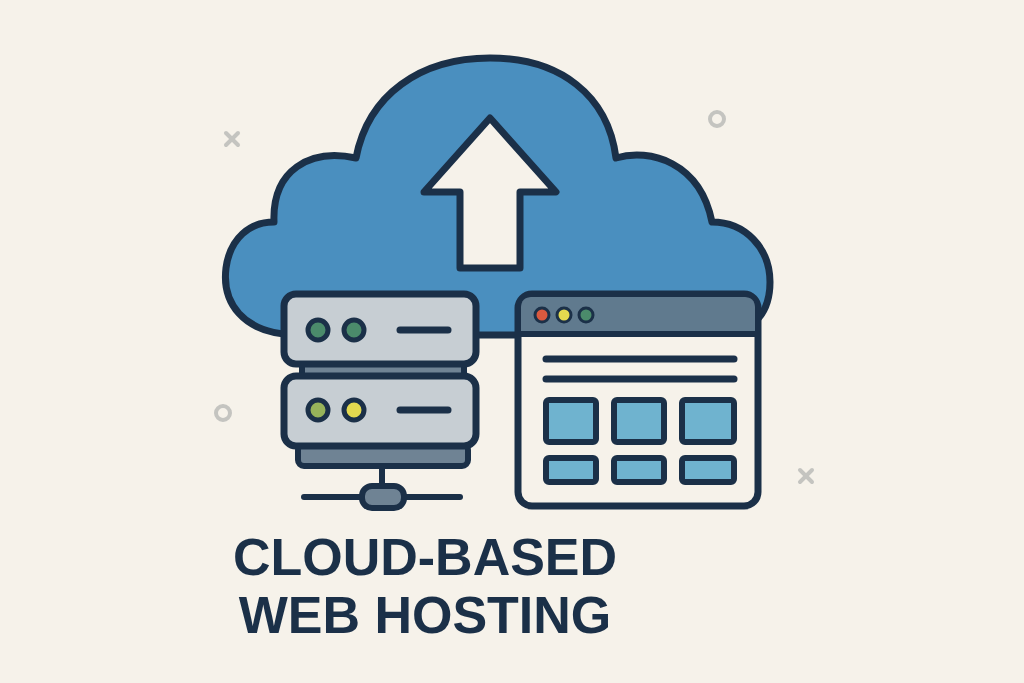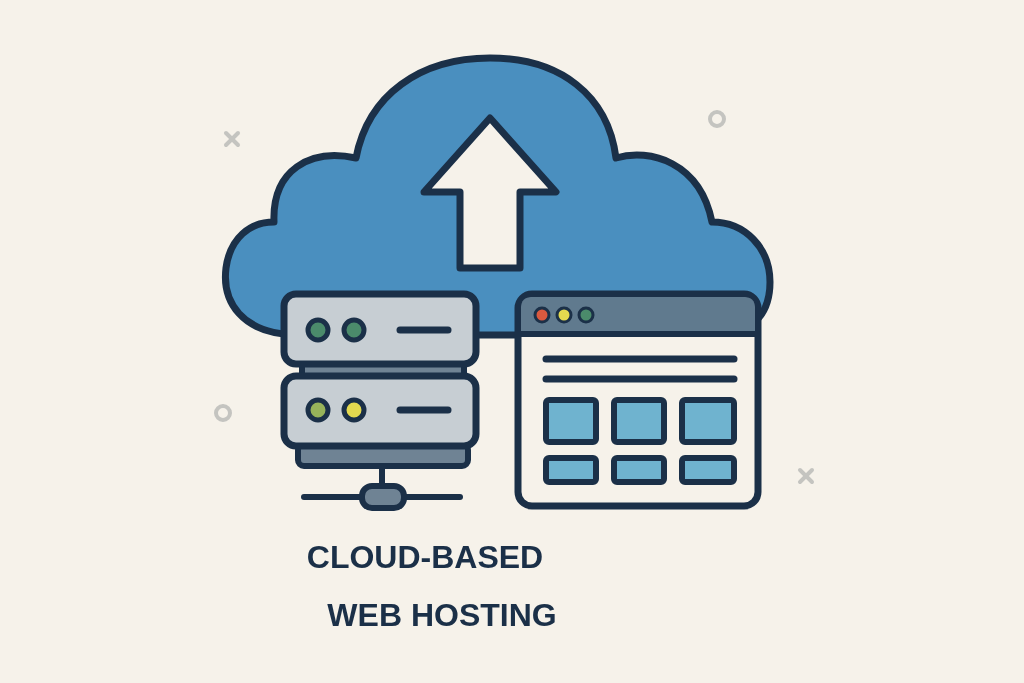--- a/index.html
+++ b/index.html
@@ -1,20 +1,20 @@
 <!DOCTYPE html>
 <html><head>
 <meta charset="utf-8">
 <style>
   html, body { margin:0; padding:0; }
   body { width:1024px; height:683px; background:#f6f2ea; position:relative; overflow:hidden; }
   svg { position:absolute; left:0; top:0; }
   .title { position:absolute; left:0; width:850px; text-align:center;
     font-family:"Liberation Sans", sans-serif; font-weight:bold; color:#1b3048;
-    font-size:32px; line-height:54px; letter-spacing:0px; }
+    font-size:52px; line-height:54px; letter-spacing:0px; }
 </style>
 </head>
 <body>
 
 <svg width="1024" height="683" viewBox="0 0 1024 683">
 
   <g stroke="#c4c4c0" stroke-width="4" stroke-linecap="round">
     <line x1="226" y1="133" x2="238" y2="145"></line>
       <line x1="238" y1="133" x2="226" y2="145"></line>
   </g>
@@ -63,13 +63,13 @@
     <rect x="546" y="400" width="50" height="42" rx="3" fill="#6fb3cf" stroke="#1b3048" stroke-width="6"></rect>
     <rect x="614" y="400" width="50" height="42" rx="3" fill="#6fb3cf" stroke="#1b3048" stroke-width="6"></rect>
     <rect x="682" y="400" width="52" height="42" rx="3" fill="#6fb3cf" stroke="#1b3048" stroke-width="6"></rect>
     <rect x="546" y="458" width="50" height="24" rx="3" fill="#6fb3cf" stroke="#1b3048" stroke-width="6"></rect>
     <rect x="614" y="458" width="50" height="24" rx="3" fill="#6fb3cf" stroke="#1b3048" stroke-width="6"></rect>
     <rect x="682" y="458" width="52" height="24" rx="3" fill="#6fb3cf" stroke="#1b3048" stroke-width="6"></rect>
   </g>
 </svg>
 
 <div class="title" style="top:530px;">CLOUD-BASED</div>
-<div class="title" style="top:588px;margin-left:17px;">WEB HOSTING</div>
+<div class="title" style="top:588px;">WEB HOSTING</div>
 
 </body></html>

